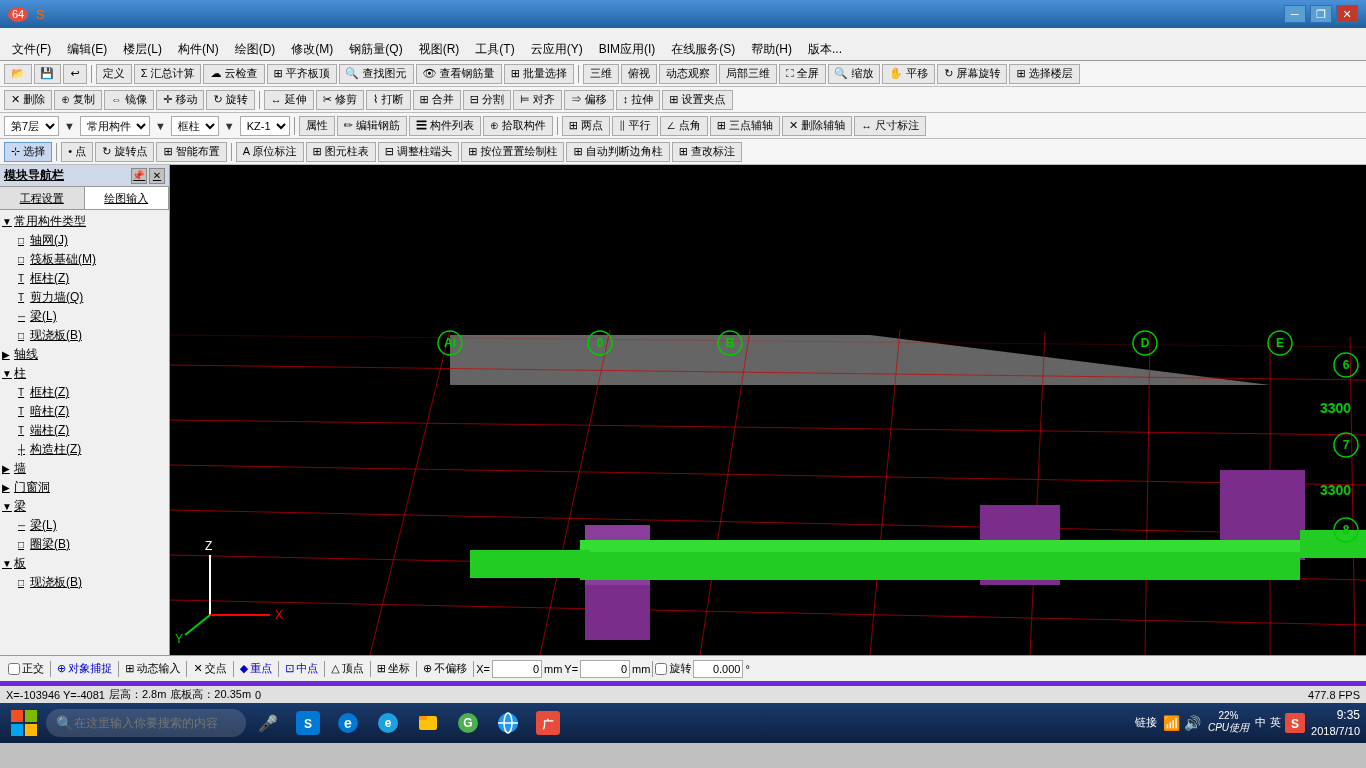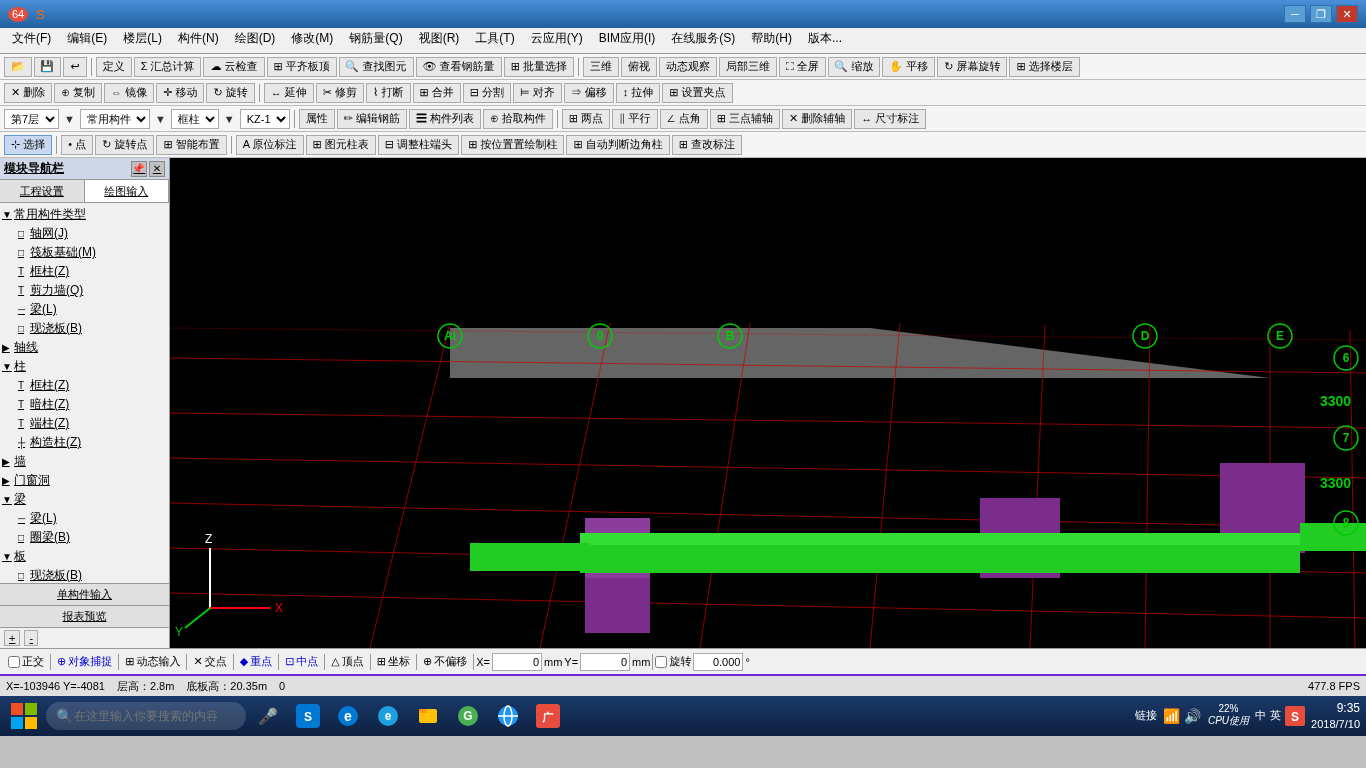--- a/index.html
+++ b/index.html
@@ -22,24 +22,24 @@
       color: white; font-size: 11px; cursor: pointer; display: flex; align-items: center; justify-content: center;
     }
     #title-bar .win-btn.close { background: #c0392b; }
     #title-bar .badge {
       background: #e74c3c; color: white; border-radius: 50%; width: 20px; height: 15px;
       display: flex; align-items: center; justify-content: center; font-size: 11px; margin-right: 4px;
     }
 
     
     #menu-bar {
-      height: 26px;
+      height: 33px;
       background: #f0f0f0;
       display: flex;
-      align-items: flex-start;
+      align-items: flex-end;
       padding: 0 4px;
       border-bottom: 1px solid #999;
       font-size: 12px;
     }
     .menu-item {
       padding: 2px 8px;
       cursor: pointer;
       white-space: nowrap;
     }
 
@@ -194,26 +194,26 @@
       display: flex; align-items: center; gap: 2px;
     }
     .coord-input {
       width: 50px; height: 18px; border: 1px solid #aaa; font-size: 11px; text-align: right; padding: 0 2px;
     }
 
     
     #status-bar {
       height: 22px;
       background: #e0e0e0;
-      border-top: 2px solid #6d28d9;
+      border-top: 5px solid #6d28d9;
       display: flex;
       align-items: center;
       padding: 0 6px;
       font-size: 11px;
-      gap: 12px;
+      gap: 4px;
     }
     #status-bar .status-msg { flex: 1; text-align: center; }
     #status-bar .status-fps { margin-left: auto; }
 
     
     #taskbar {
       height: 40px;
       background: linear-gradient(to bottom, #1a3a6a, #0d2040);
       display: flex;
       align-items: center;
@@ -474,28 +474,20 @@
           <span class="tree-indent" style="width: 0px;"></span>
           <span class="tree-arrow">▼</span>
           <span>板</span>
         </div>
         <div class="tree-item">
           <span class="tree-indent" style="width: 16px;"></span>
           <span class="tree-arrow">□</span>
           <span>现浇板(B)</span>
         </div>
       </div>
-    <div id="nav-bottom">
-      <div class="nav-bottom-item">单构件输入</div>
-      <div class="nav-bottom-item">报表预览</div>
-      <div id="nav-bottom-add">
-        <button class="nav-add-btn">+</button>
-        <button class="nav-add-btn">-</button>
-      </div>
-    </div>
   </div>
 
   <div id="viewport">
     <svg id="scene-canvas" viewBox="0 0 1196 490" xmlns="http://www.w3.org/2000/svg">
 
       <rect width="1196" height="490" fill="#000000"></rect>
 
       <polygon points="280,170 700,170 1100,220 280,220" fill="#777777" opacity="0.85"></polygon>
 
       <line x1="0" y1="255" x2="1196" y2="270" stroke="#cc0000" stroke-width="1" opacity="0.7"></line>

